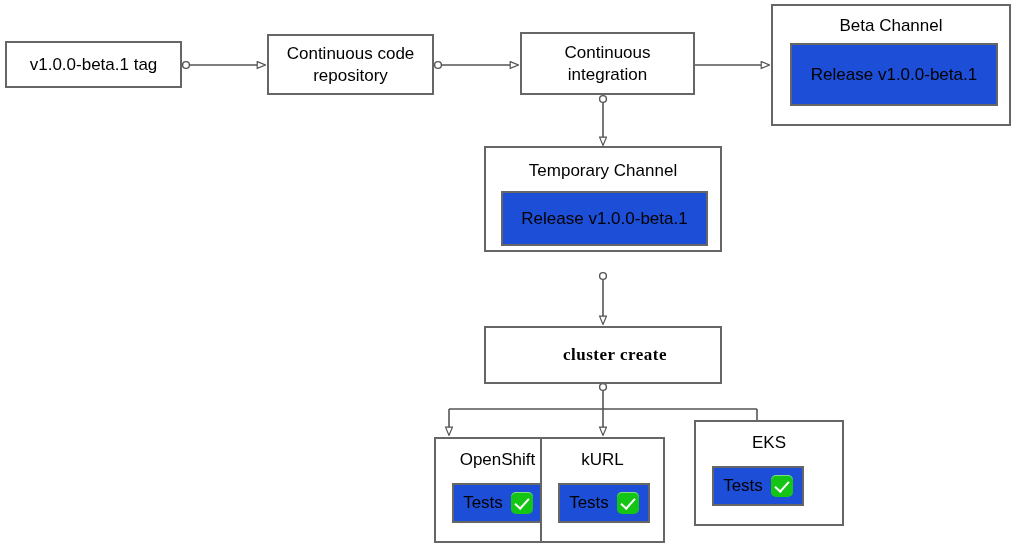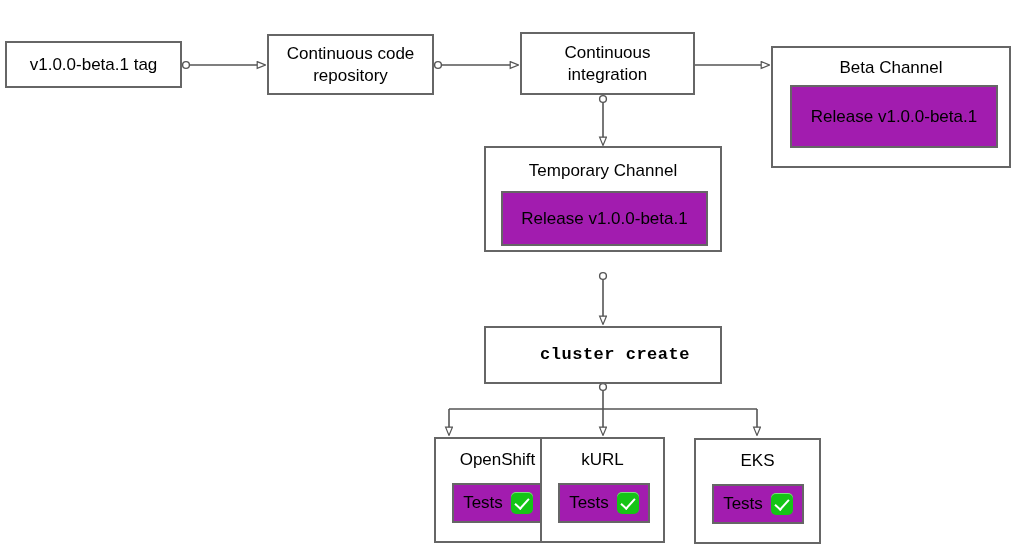--- a/index.html
+++ b/index.html
@@ -52,29 +52,29 @@
     right: 0;
     text-align: center;
     color: #000000;
     font-size: 17px;
     line-height: 1.2;
   }
   .inner-box {
     position: absolute;
     box-sizing: border-box;
     border: 2px solid #666666;
-    background: #a21caf;
+    background: #1d4ed8;
     display: flex;
     align-items: center;
     justify-content: center;
     color: #000000;
     font-size: 17px;
   }
   .mono-label {
-    font-family: Liberation Mono, monospace;
+    font-family: Liberation Serif, serif;
     font-weight: bold;
     font-size: 17px;
     letter-spacing: 0.5px;
     margin-left: 24px;
   }
   .tests-row {
     display: flex;
     align-items: center;
     justify-content: flex-end;
     gap: 8px;
@@ -153,21 +153,21 @@
   </div>
 
   <div class="node" style="left:267px; top:34px; width:167px; height:61px; padding:0 10px;">
     <span>Continuous code repository</span>
   </div>
 
   <div class="node" style="left:520px; top:32px; width:175px; height:63px; padding:0 28px;">
     <span>Continuous integration</span>
   </div>
 
-  <div class="container-node" style="left:771px; top:4px; width:240px; height:122px;margin-top:42px;">
+  <div class="container-node" style="left:771px; top:4px; width:240px; height:122px;">
     <div class="container-title" style="top:10px;">Beta Channel</div>
     <div class="inner-box" style="left:17px; top:37px; width:208px; height:63px;">
       <span>Release v1.0.0-beta.1</span>
     </div>
   </div>
 
   <div class="container-node" style="left:484px; top:146px; width:238px; height:106px;">
     <div class="container-title" style="top:13px;">Temporary Channel</div>
     <div class="inner-box" style="left:15px; top:43px; width:207px; height:55px;">
       <span>Release v1.0.0-beta.1</span>
@@ -191,21 +191,21 @@
   <div class="container-node" style="left:540px; top:437px; width:125px; height:106px;">
     <div class="container-title" style="top:11px;">kURL</div>
     <div class="inner-box" style="left:16px; top:44px; width:92px; height:40px;">
       <span class="tests-row">
         <span>Tests</span>
         <span class="check-badge"></span>
       </span>
     </div>
   </div>
 
-  <div class="container-node" style="left:694px; top:438px; width:127px; height:106px;padding-left:25px;">
+  <div class="container-node" style="left:694px; top:420px; width:150px; height:106px;padding-left:25px;">
     <div class="container-title" style="top:11px;">EKS</div>
     <div class="inner-box" style="left:16px; top:44px; width:92px; height:40px;">
       <span class="tests-row">
         <span>Tests</span>
         <span class="check-badge"></span>
       </span>
     </div>
   </div>
 
 </div>

